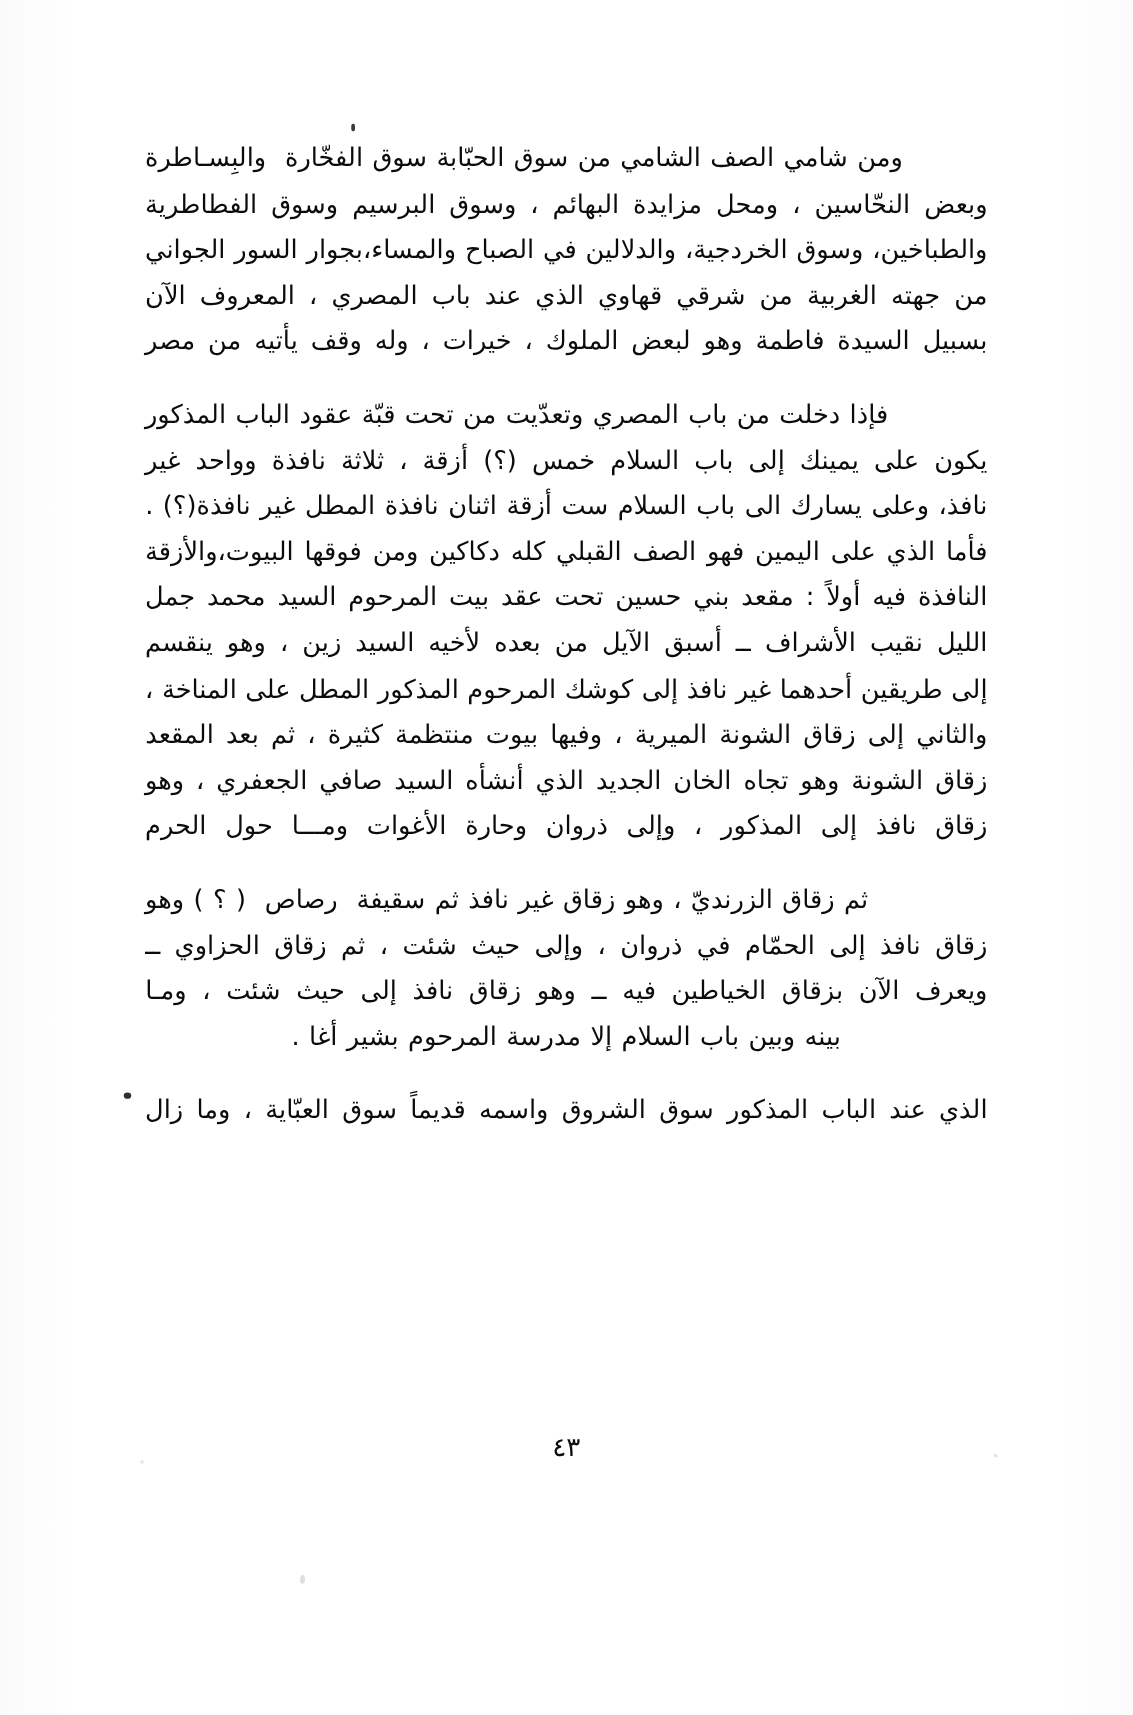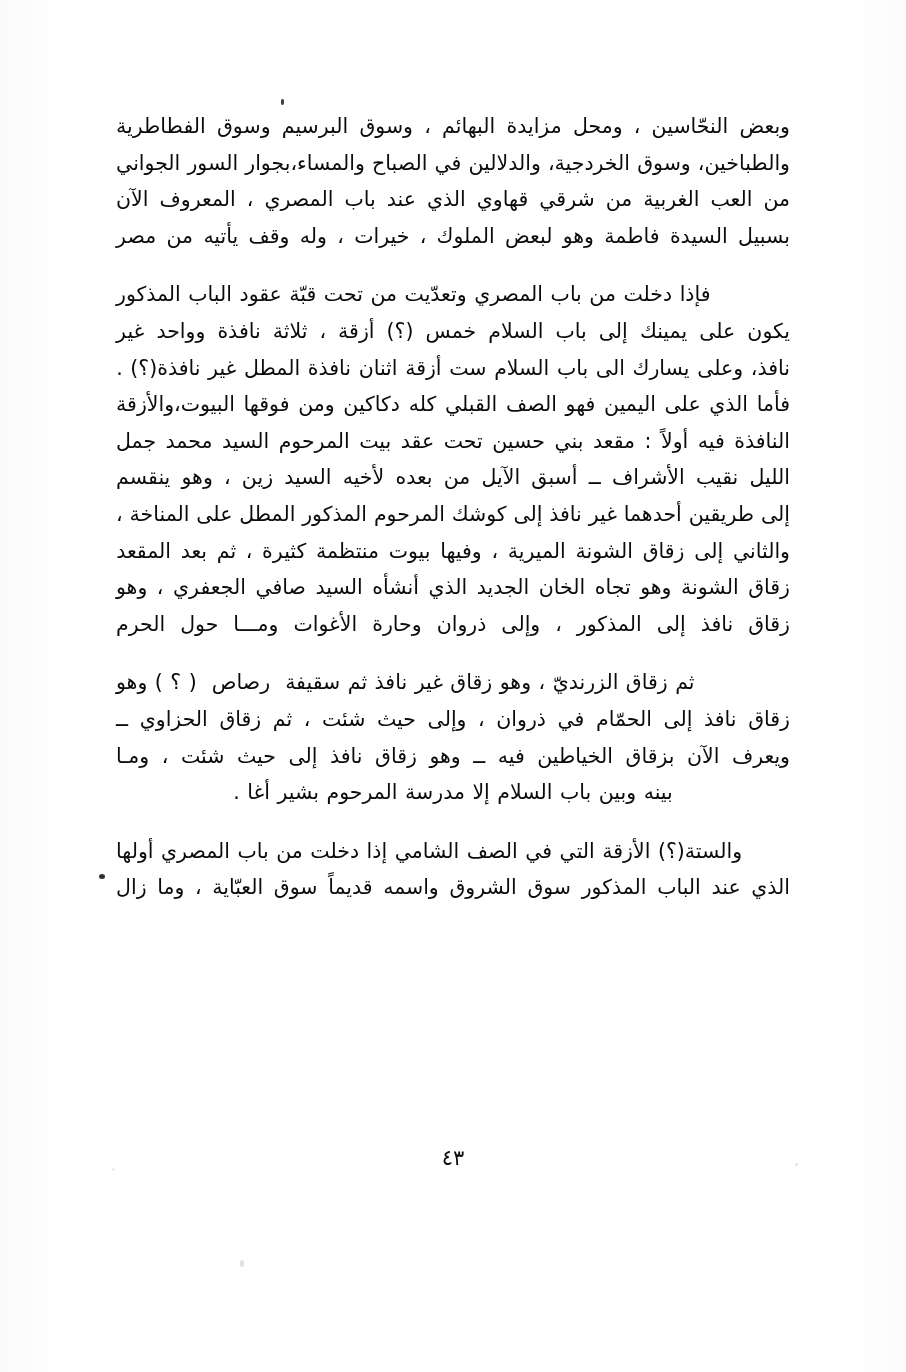--- a/index.html
+++ b/index.html
@@ -120,20 +120,26 @@
 </head>
 <body>
 
 <div class="page">
 
   <div class="vignette"></div>
 
   <div class="textblock">
 
     <div class="para">
+      <span class="ln first">
+          <span class="stretch">
+            <span class="indent"></span>
+            <span>ومن شامي الصف الشامي من سوق الحبّابة سوق الفخّارة  والبِسـاطرة</span>
+          </span>
+        </span>
       <span class="ln">
           <span class="stretch">
             <span>وبعض</span>
             <span>النحّاسين</span>
             <span>،</span>
             <span>ومحل</span>
             <span>مزايدة</span>
             <span>البهائم</span>
             <span>،</span>
             <span>وسوق</span>
@@ -151,21 +157,21 @@
             <span>في</span>
             <span>الصباح</span>
             <span>والمساء،بجوار</span>
             <span>السور</span>
             <span>الجواني</span>
           </span>
         </span>
       <span class="ln">
           <span class="stretch">
             <span>من</span>
-            <span>العب</span>
+            <span>جهته</span>
             <span>الغربية</span>
             <span>من</span>
             <span>شرقي</span>
             <span>قهاوي</span>
             <span>الذي</span>
             <span>عند</span>
             <span>باب</span>
             <span>المصري</span>
             <span>،</span>
             <span>المعروف</span>
@@ -398,26 +404,20 @@
             <span>حيث</span>
             <span>شئت</span>
             <span>،</span>
             <span>ومـا</span>
           </span>
         </span>
       <span class="ln last">بينه وبين باب السلام إلا مدرسة المرحوم بشير أغا .</span>
     </div>
 
     <div class="para">
-      <span class="ln first">
-          <span class="stretch">
-            <span class="indent"></span>
-            <span>والستة(؟) الأزقة التي في الصف الشامي إذا دخلت من باب المصري أولها</span>
-          </span>
-        </span>
       <span class="ln">
           <span class="stretch">
             <span>الذي</span>
             <span>عند</span>
             <span>الباب</span>
             <span>المذكور</span>
             <span>سوق</span>
             <span>الشروق</span>
             <span>واسمه</span>
             <span>قديماً</span>

